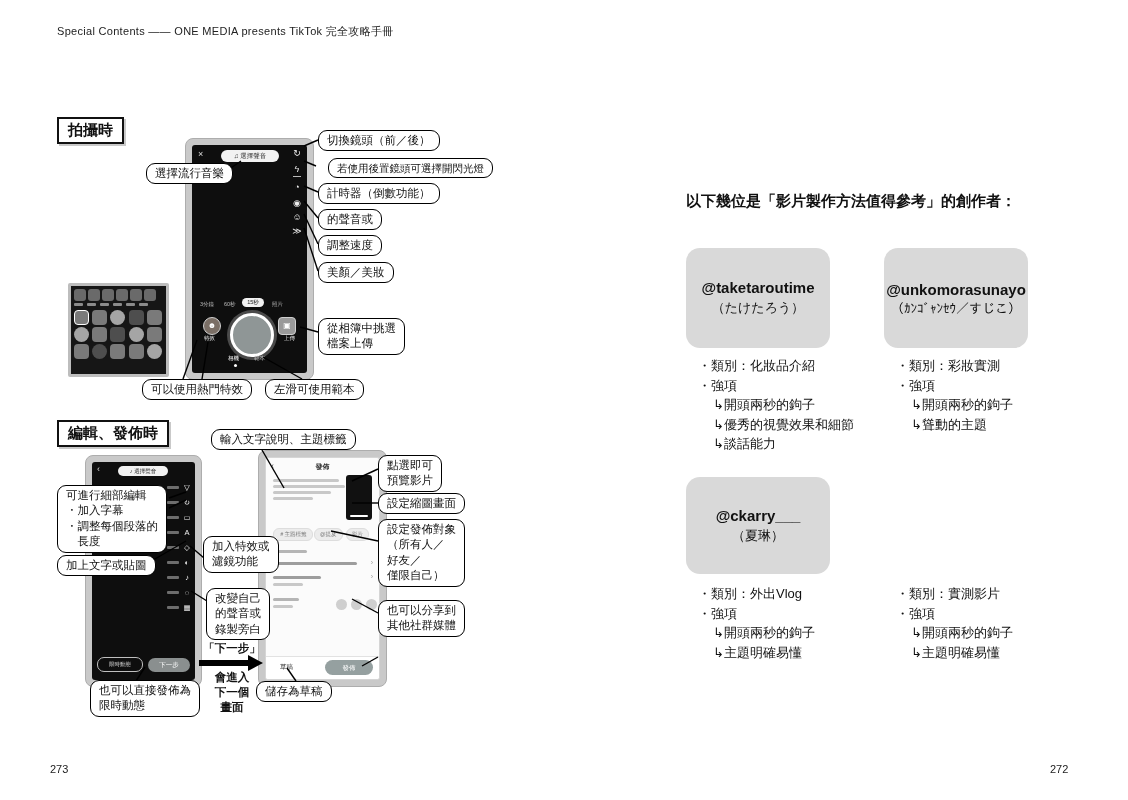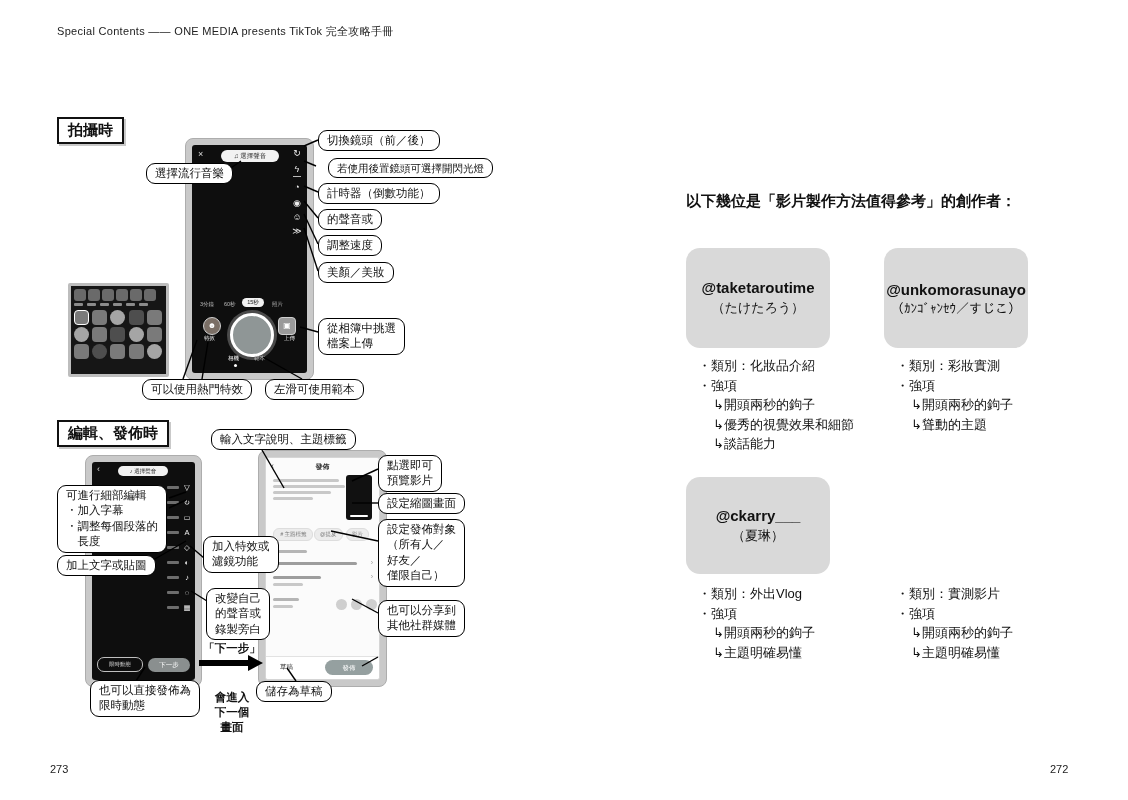--- a/index.html
+++ b/index.html
@@ -257,21 +257,21 @@
       <div class="circ" style="left:100px;top:141px;"></div>
       <div class="abs" style="left:0;bottom:0;width:100%;height:22px;border-top:1px solid #e2e2e2;background:#fff;">
         <div style="position:absolute;left:14px;top:6px;font-size:6.5px;color:#333;">草稿</div>
         <div style="position:absolute;right:6px;top:3px;width:48px;height:15px;background:#95a0a0;border-radius:8px;color:#fff;font-size:6.5px;line-height:15px;text-align:center;">發佈</div>
       </div>
     </div>
   </div>
 
   <div class="nextstep" style="left:202px;top:626px;">按
 「下一步」</div>
-  <div class="nextstep" style="left:202px;top:670px;margin-top:20px;">會進入
+  <div class="nextstep" style="left:202px;top:670px;">會進入
 下一個
 畫面</div>
 
   <div class="callout" style="left:187px;top:429px;margin-left:24px;">輸入文字說明、主題標籤</div>
   <div class="callout ml" style="left:57px;top:485px;">可進行細部編輯
 ・加入字幕
 ・調整每個段落的
 　長度</div>
   <div class="callout" style="left:57px;top:555px;">加上文字或貼圖</div>
   <div class="callout ml" style="left:203px;top:536px;">加入特效或

